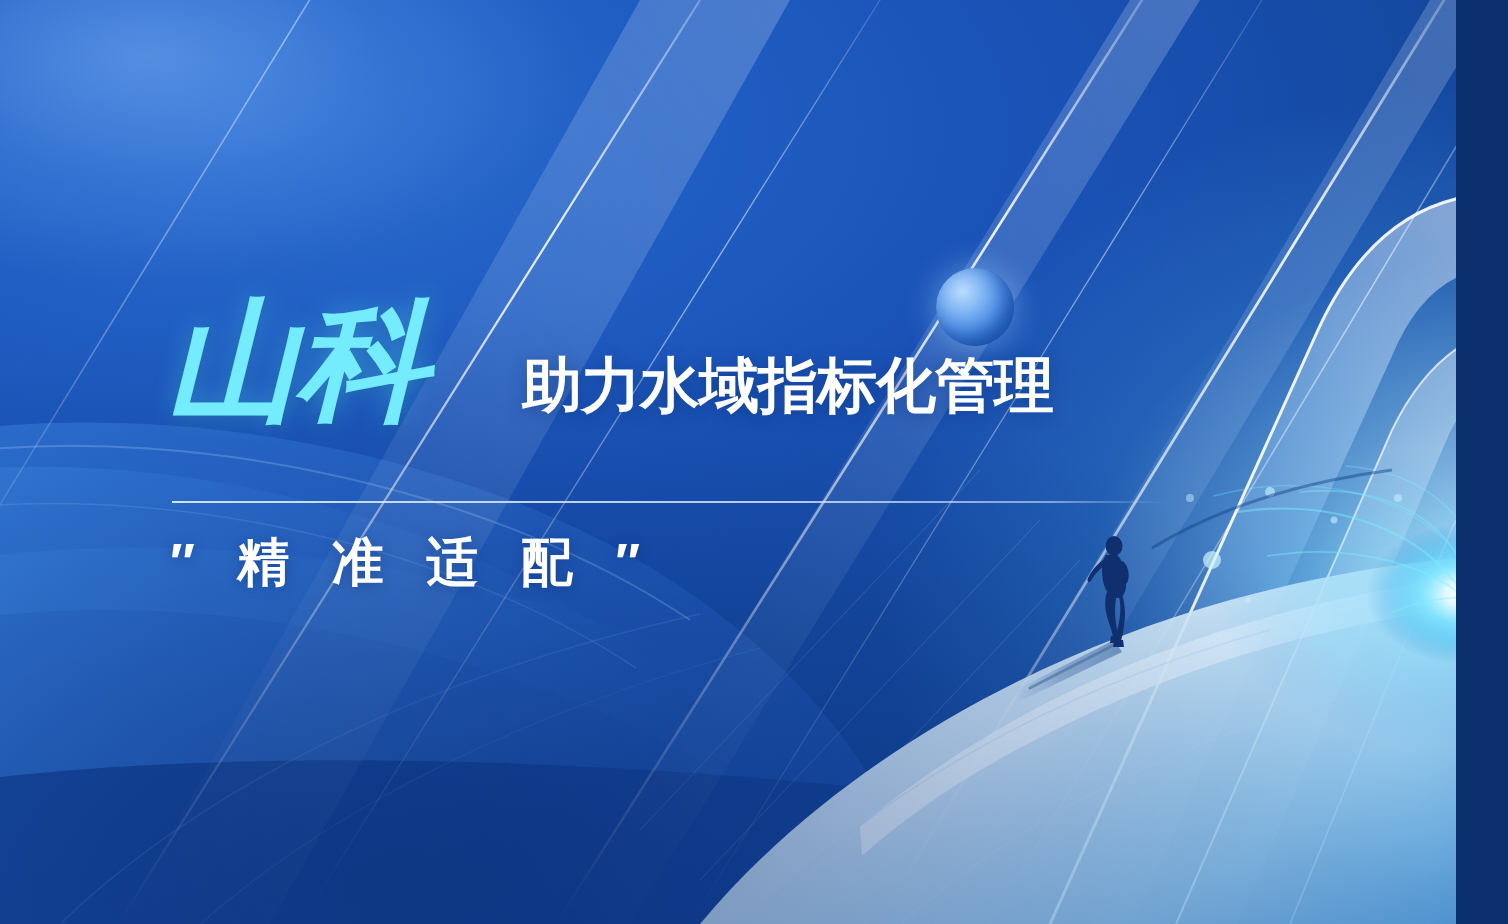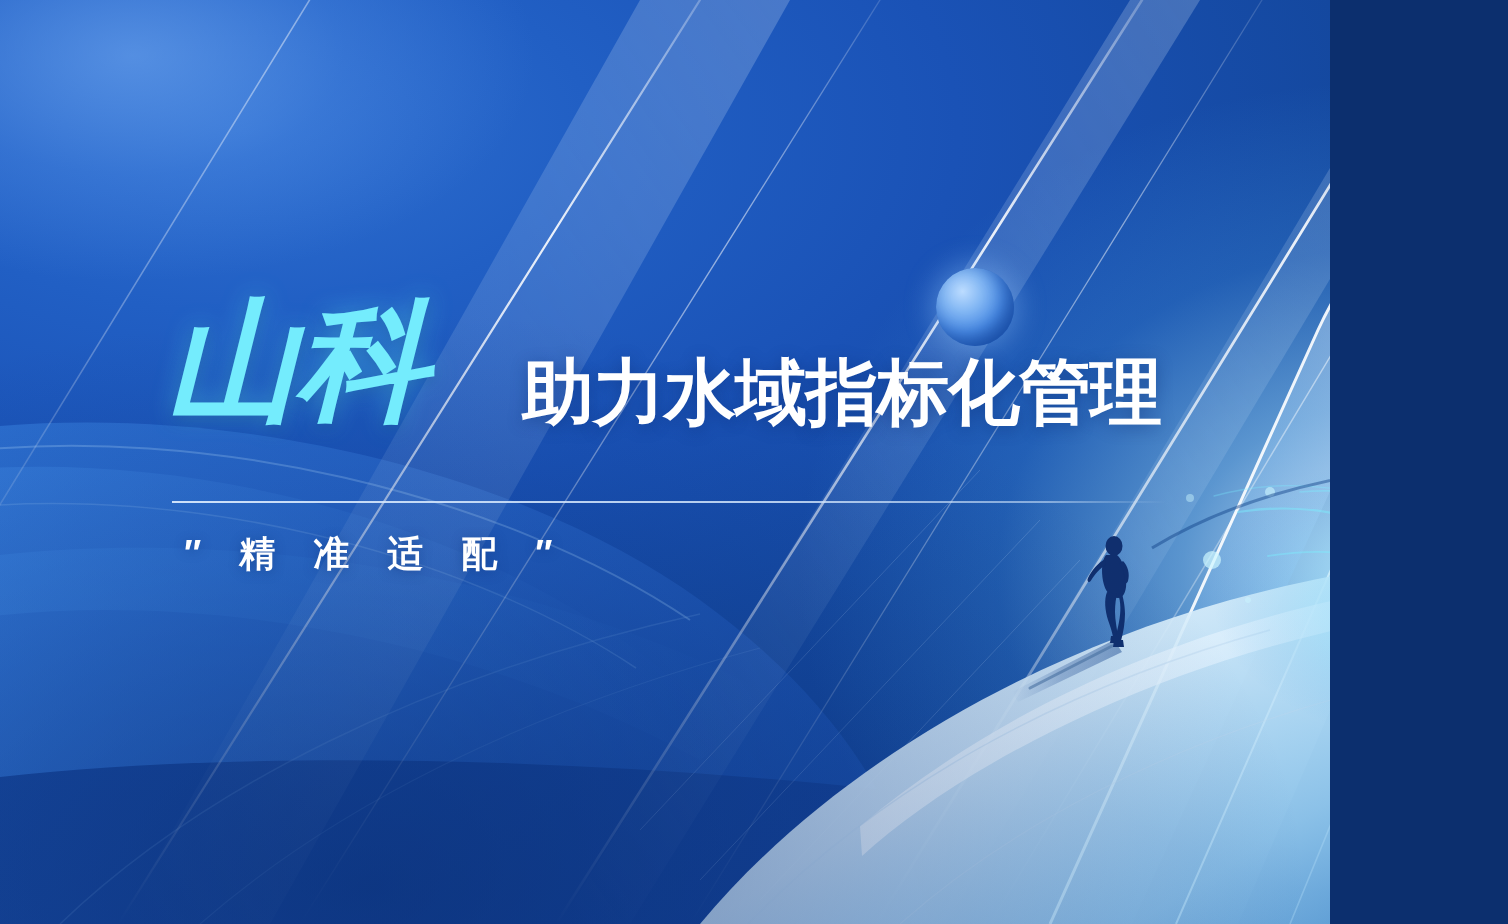--- a/index.html
+++ b/index.html
@@ -1,20 +1,20 @@
 <!DOCTYPE html>
 <html><head>
 <meta charset="utf-8">
 <style>
   html,body{margin:0;padding:0;background:#0c2f6e;}
   body{font-family:"Liberation Sans","DejaVu Sans",sans-serif;}
 
   #stage{
     position:relative;
-    width:1330px;height:924px;
+    width:1456px;height:924px;
     overflow:hidden;
     background:#a21caf;
   }
 
   
   .layer{position:absolute;inset:0;pointer-events:none;}
 
   
   .bg-base{
     background:
@@ -69,40 +69,40 @@
     left:524px; top:306px;
     font-size:27px;
     letter-spacing:2.5px;
     color:#e9f3ff;
     white-space:nowrap;
   }
 
   .headline{
     position:absolute;
     left:522px; top:356px;
-    font-size:72px;
+    font-size:60px;
     line-height:1;
     font-weight:700;
     letter-spacing:-1px;
     color:#ffffff;
     text-shadow:0 3px 16px rgba(10,45,115,.45);
     white-space:nowrap;
   }
 
   .divider{
     position:absolute;
     left:172px; top:501px;
     width:994px; height:2px;
     background:linear-gradient(90deg, rgba(214,231,252,.95) 0%, rgba(206,226,250,.85) 62%, rgba(210,230,252,.55) 88%, rgba(210,230,252,0) 100%);
   }
 
   .subtitle{
     position:absolute;
-    left:184px; top:536px;
-    font-size:36px;
+    left:170px; top:536px;
+    font-size:52px;
     line-height:1;
     font-weight:700;
     letter-spacing:14px;
     color:#ffffff;
     text-shadow:0 2px 12px rgba(10,45,115,.4);
     white-space:nowrap;
   }
 </style>
 </head>
 <body>

